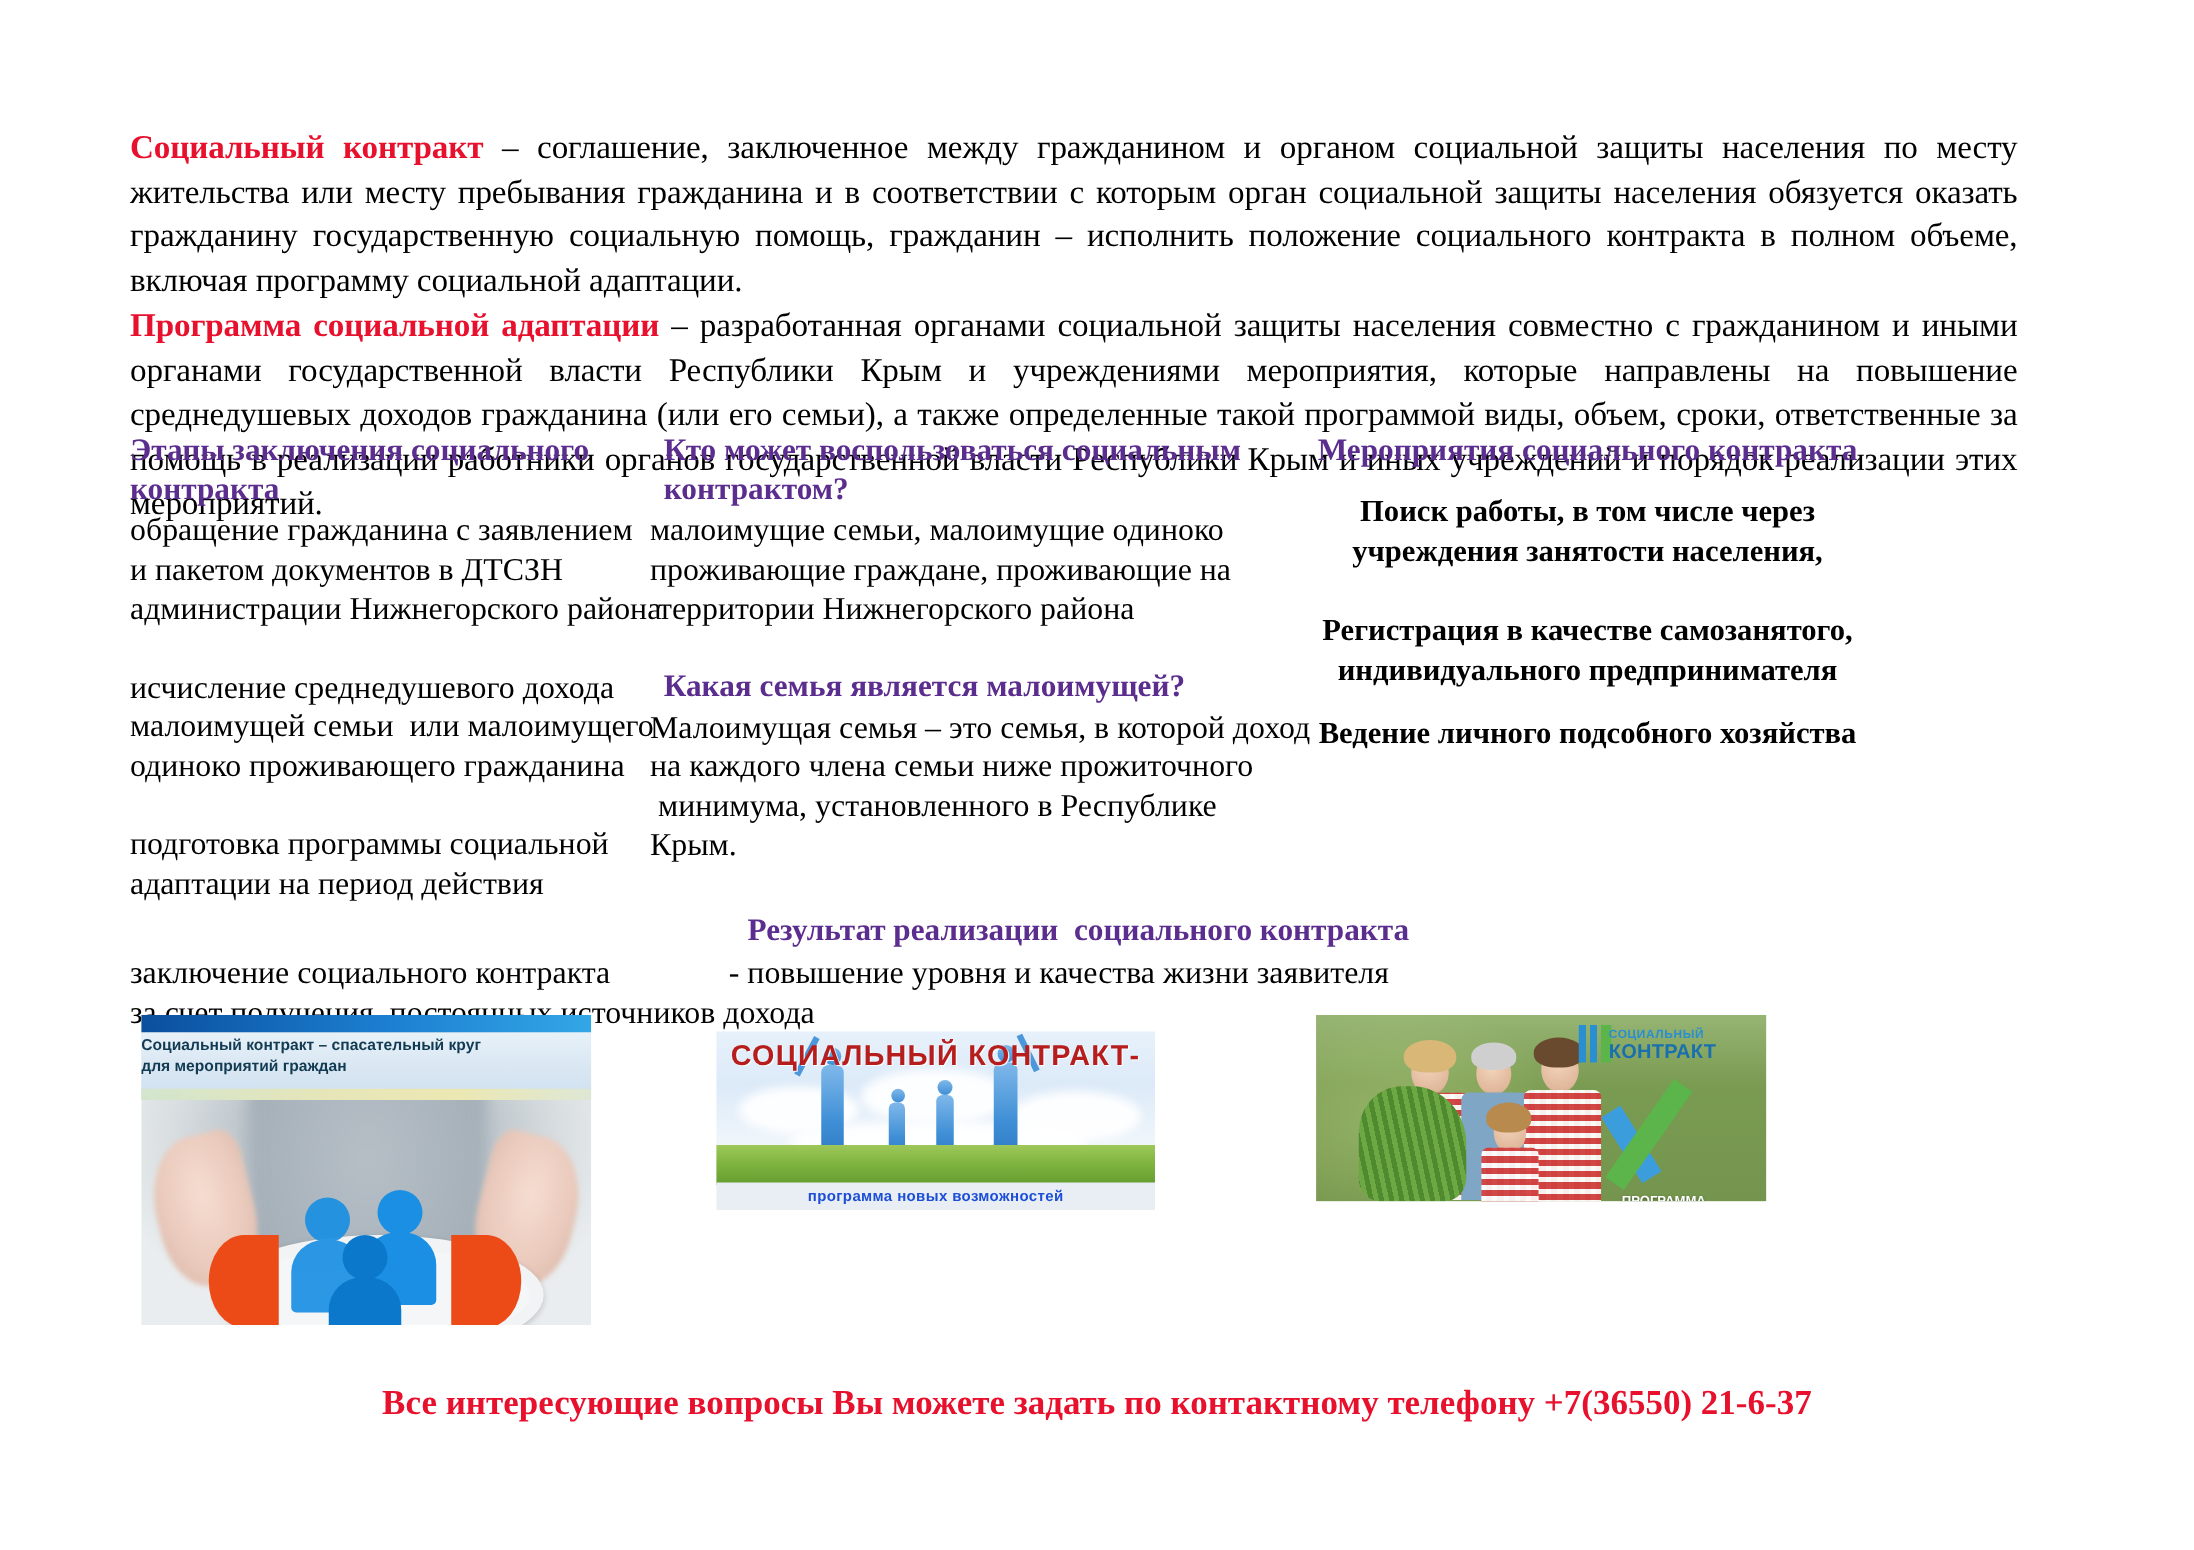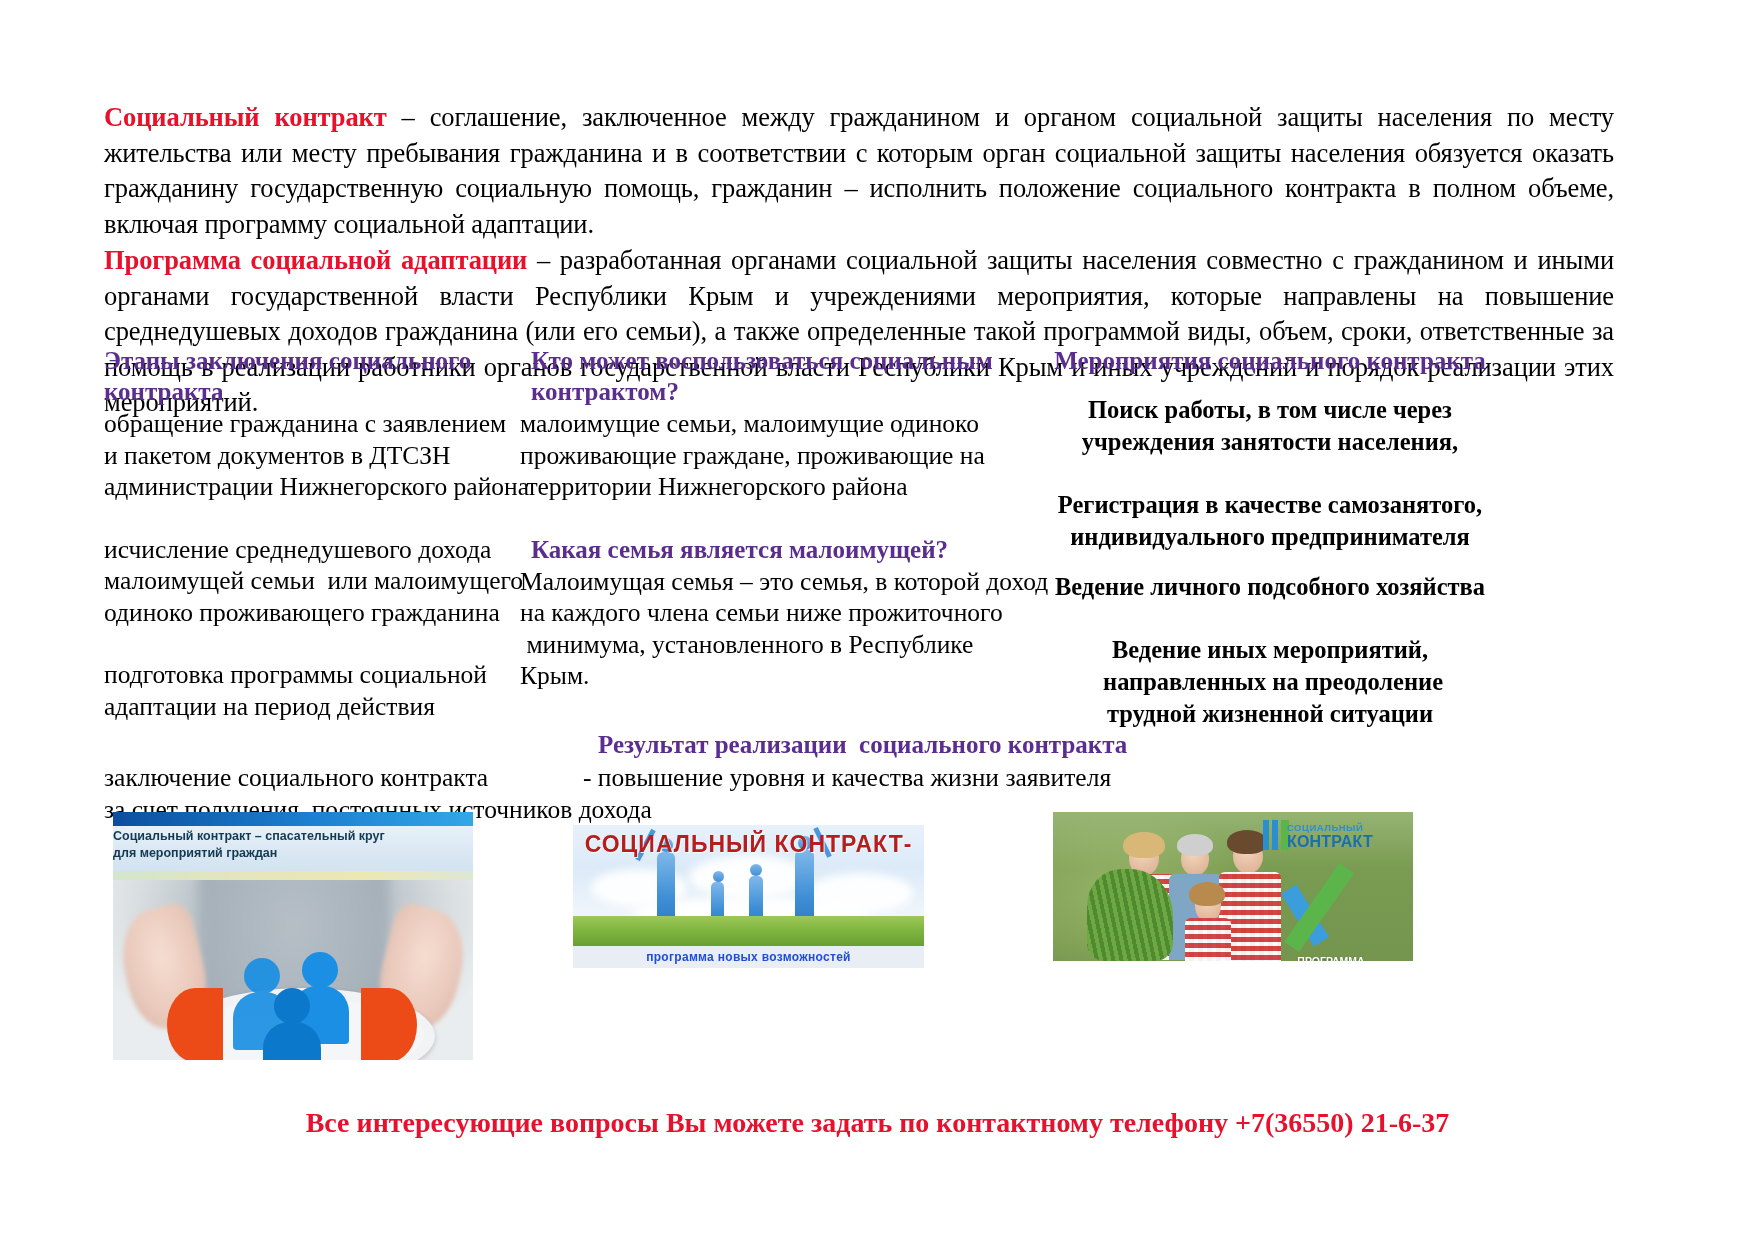--- a/index.html
+++ b/index.html
@@ -399,25 +399,20 @@
 
     <div class="blk sp-top">
       <span class="ln">Регистрация в качестве самозанятого,</span>
       <span class="ln">индивидуального предпринимателя</span>
     </div>
 
     <div class="blk sp-top-sm">
       <span class="ln">Ведение личного подсобного хозяйства</span>
     </div>
 
-    <div class="blk sp-top">
-      <span class="ln">Ведение иных мероприятий,</span>
-      <span class="ln"> направленных на преодоление</span>
-      <span class="ln">трудной жизненной ситуации</span>
-    </div>
   </div>
 
   <div class="imgbox" id="img-lifering">
     <div class="sky"></div>
     <div class="torso"></div>
     <div class="hand l"></div>
     <div class="hand r"></div>
     <div class="topbar"></div>
     <div class="capband"></div>
     <div class="captxt">

